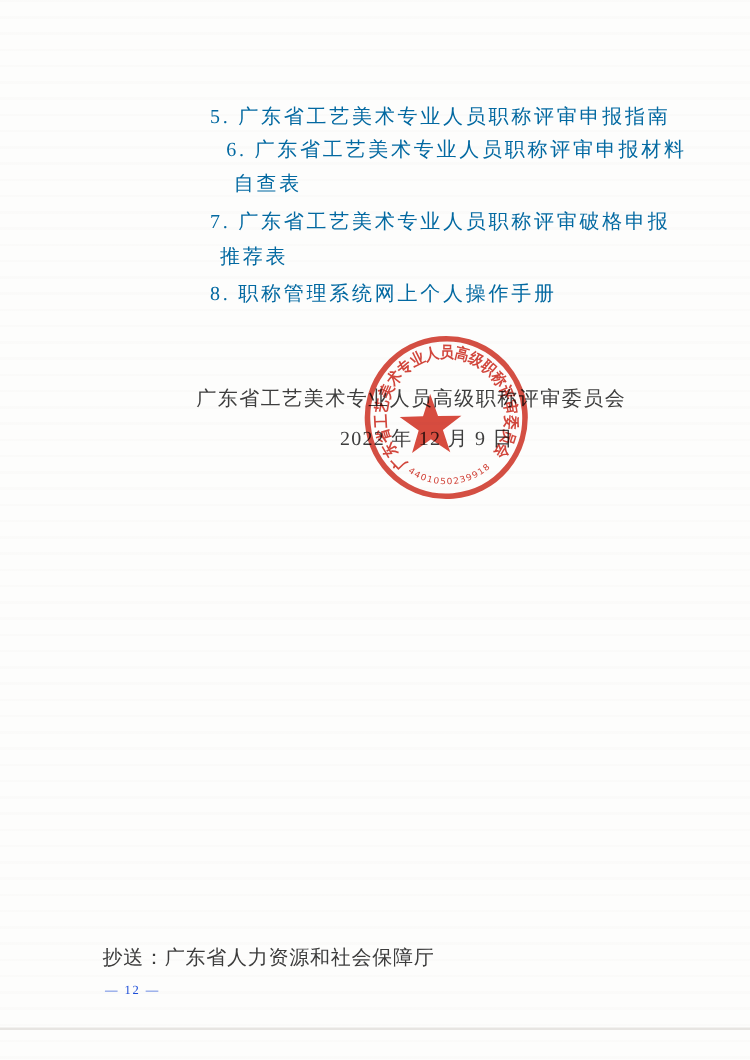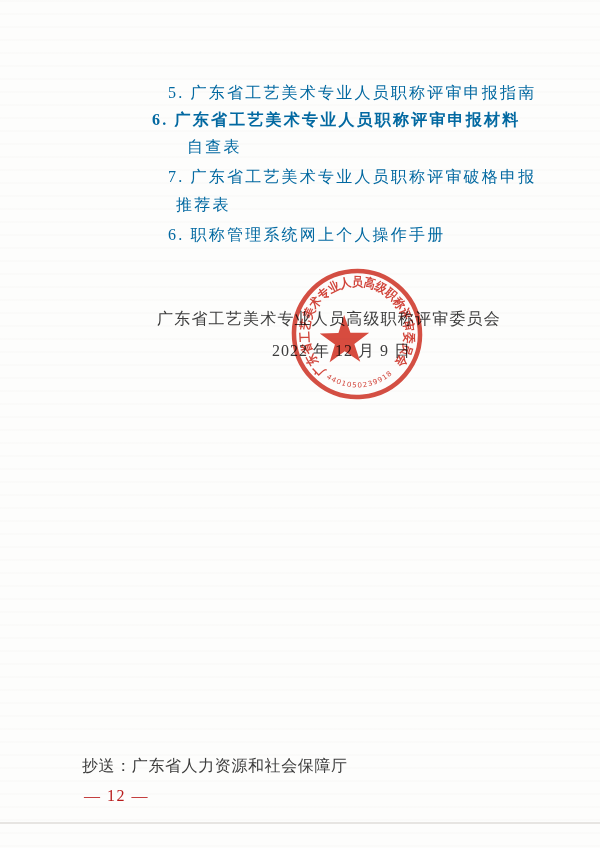--- a/index.html
+++ b/index.html
@@ -55,62 +55,62 @@
     font-size: 16px;
     letter-spacing: 0.6px;
     color: #3c3c3c;
     text-align: center;
   }
   .page-num {
     position: absolute;
     left: 84px;
     top: 787px;
     white-space: nowrap;
-    font-size: 16px;
+    font-size: 10px;
     letter-spacing: 1.5px;
-    color: #b91c1c;
+    color: #1d4ed8;
   }
   .seal {
     position: absolute;
     left: 275px;
     top: 252px;
     width: 164px;
     height: 164px;
     mix-blend-mode: multiply;
     opacity: 0.9;
   }
   .scan-shadow {
     position: absolute;
     left: 0;
     top: 822px;
     width: 600px;
     height: 2px;
     background: rgba(188, 183, 178, 0.35);
   }
   
   .l0 { left: 168px; top: 83px; }
-  .l1 { left: 152px; top: 110px; font-weight: bold; }
+  .l1 { left: 181px; top: 110px; }
   .l2 { left: 187px; top: 137px; }
   .l3 { left: 168px; top: 167px; text-align: right; }
   .l4 { left: 176px; top: 195px; }
   .l5 { left: 168px; top: 225px; }
   .sig { left: 157px; top: 309px; }
   .date { left: 272px; top: 341px; }
 </style>
 </head>
 <body>
 
 <div class="paper"></div>
 
 <div class="doc-line l0">5. 广东省工艺美术专业人员职称评审申报指南</div>
 <div class="doc-line l1">6. 广东省工艺美术专业人员职称评审申报材料</div>
 <div class="doc-line l2">自查表</div>
 <div class="doc-line l3">7. 广东省工艺美术专业人员职称评审破格申报</div>
 <div class="doc-line l4">推荐表</div>
-<div class="doc-line l5">6. 职称管理系统网上个人操作手册</div>
+<div class="doc-line l5">8. 职称管理系统网上个人操作手册</div>
 
 <div class="sig-line sig">广东省工艺美术专业人员高级职称评审委员会</div>
 <div class="date-line date">2022 年 12 月 9 日</div>
 
 <svg class="seal" viewBox="-82 -82 164 164" aria-hidden="true">
   <g transform="rotate(-5)">
     <circle r="63" fill="none" stroke="#d23b2f" stroke-width="4.5"></circle>
     <path id="sealArcTop" d="M -33.9,33.9 A 48,48 0 1 1 33.9,33.9" fill="none"></path>
     <text font-size="12.5" font-weight="bold" fill="#cf3126" font-family="Liberation Serif, serif">
       <textPath href="#sealArcTop" startOffset="0" textLength="224" lengthAdjust="spacingAndGlyphs">广东省工艺美术专业人员高级职称评审委员会</textPath>

